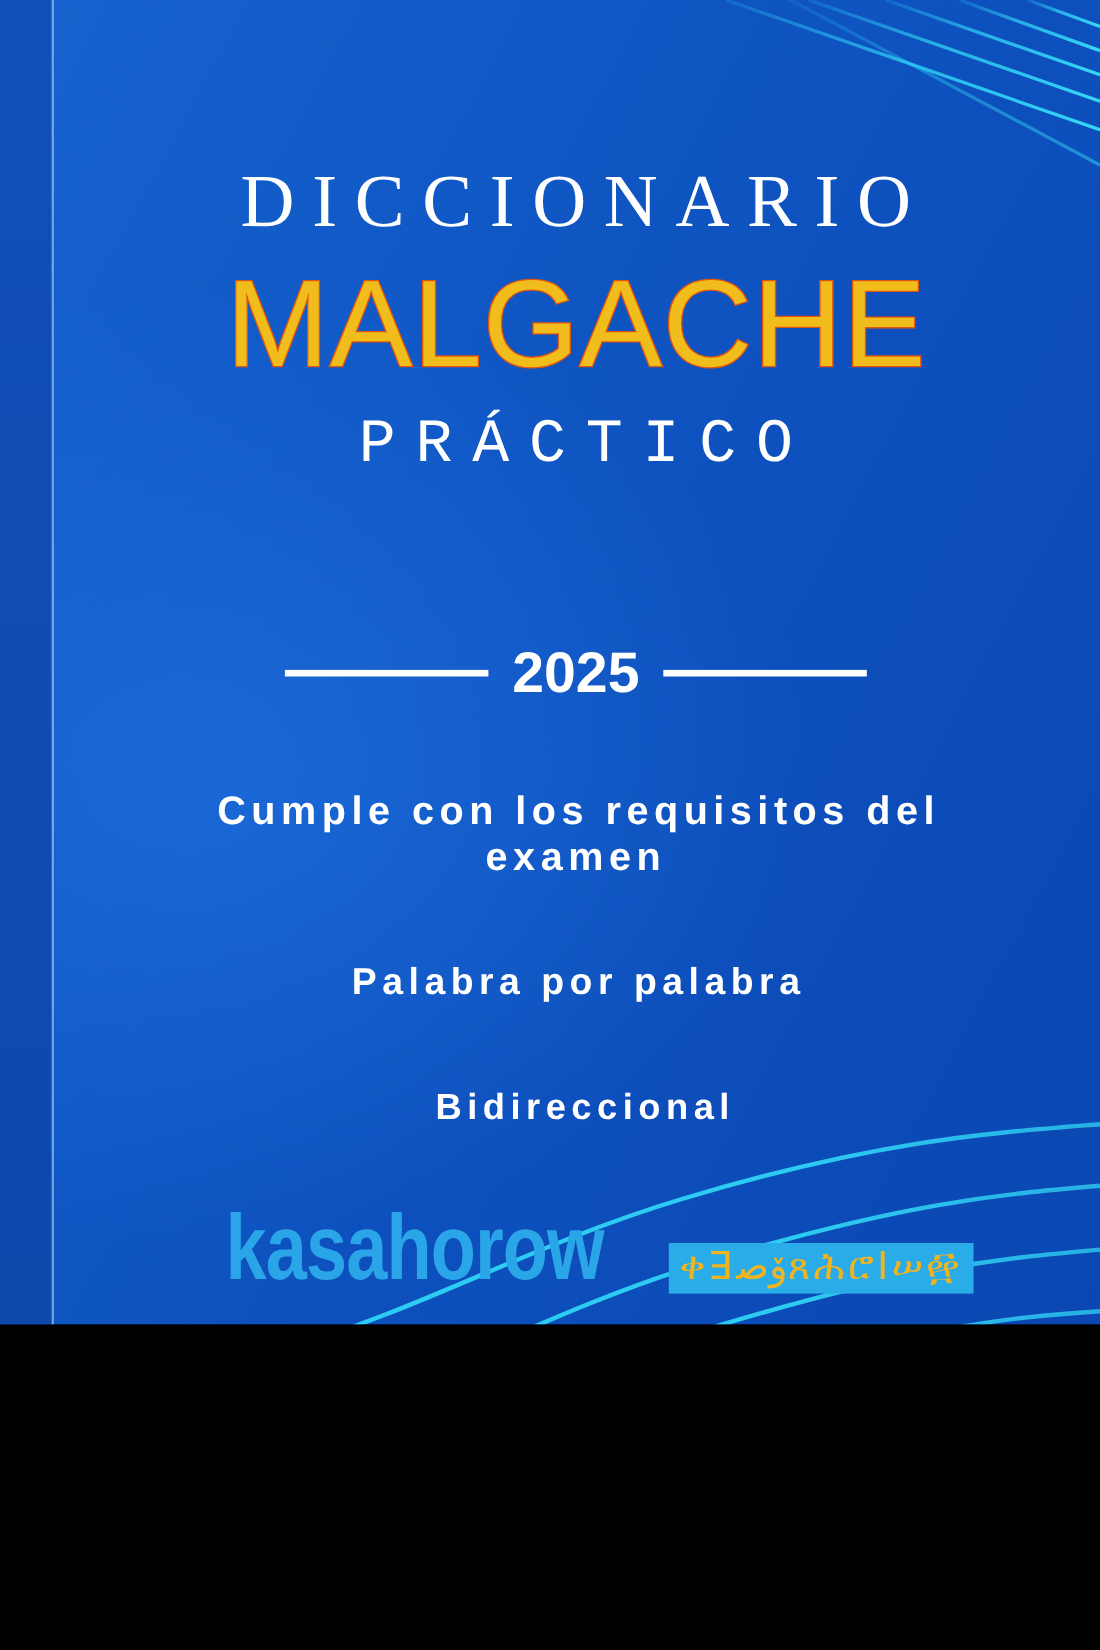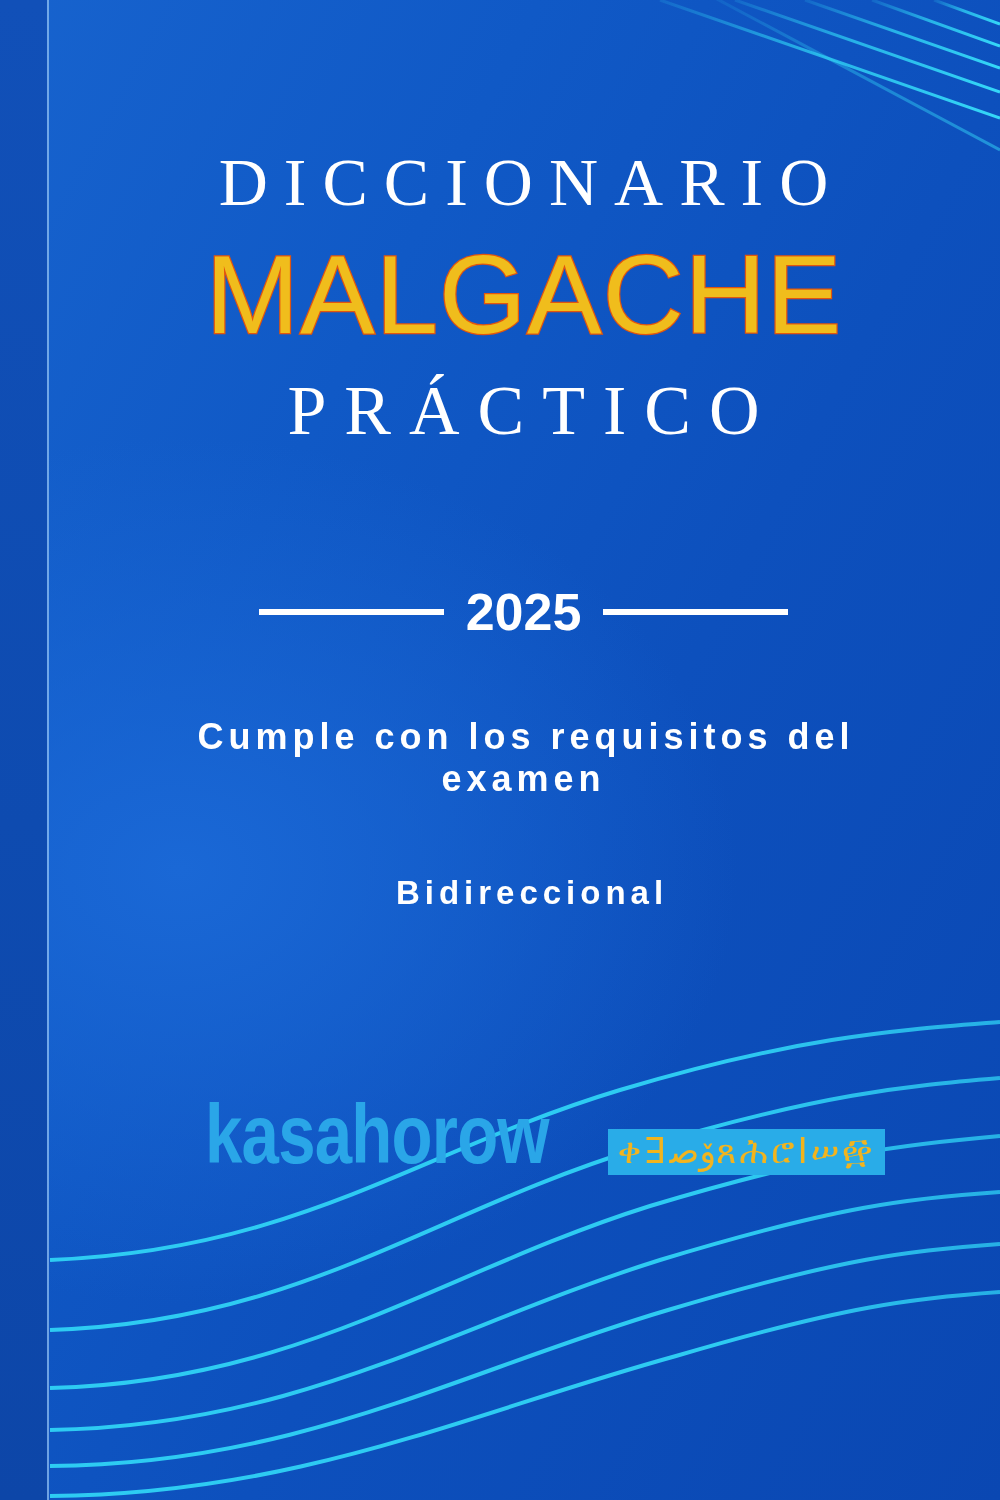--- a/index.html
+++ b/index.html
@@ -3,21 +3,21 @@
 <meta charset="utf-8">
 <style>
   html, body {
     margin: 0;
     padding: 0;
     background: #000;
   }
   #cover {
     position: relative;
     width: 1000px;
-    height: 1500px;
+    height: 1204px;
     overflow: hidden;
     font-family: "Liberation Sans", sans-serif;
     background: #0f55c0;
   }
 
   
   .bg-base {
     position: absolute;
     inset: 0;
     background:
@@ -81,23 +81,23 @@
     line-height: 1.02;
     letter-spacing: 1px;
     color: #f0bd1c;
     margin: 22px 0 0 0;
     text-indent: 1px;
     -webkit-text-stroke: 2.5px #e2550f;
     paint-order: stroke fill;
   }
 
   .t-practico {
-    font-family: Liberation Serif, serif;
+    font-family: Liberation Mono, monospace;
     font-weight: 400;
-    font-size: 70px;
+    font-size: 56px;
     line-height: 1.0;
     letter-spacing: 18px;
     color: #ffffff;
     text-indent: 18px;
     margin: 24px 0 0 0;
   }
 
   
   .year-row {
     position: absolute;
@@ -256,20 +256,21 @@
     </div>
 
     <div class="year-row">
       <div class="year-rule"></div>
       <div class="year-text">2025</div>
       <div class="year-rule"></div>
     </div>
 
     <div class="features">
       <div class="feat feat-1">Cumple con los requisitos del examen</div>
+      <div class="feat feat-2">Palabra por palabra</div>
       <div class="feat feat-3">Bidireccional</div>
     </div>
 
     <div class="logo">
       <div class="logo-word">kasahorow</div>
       <div class="logo-bar">
         <span class="logo-script">ቀꓱﯙﺻጸሕሮꓲሠ፼</span>
       </div>
     </div>
 

